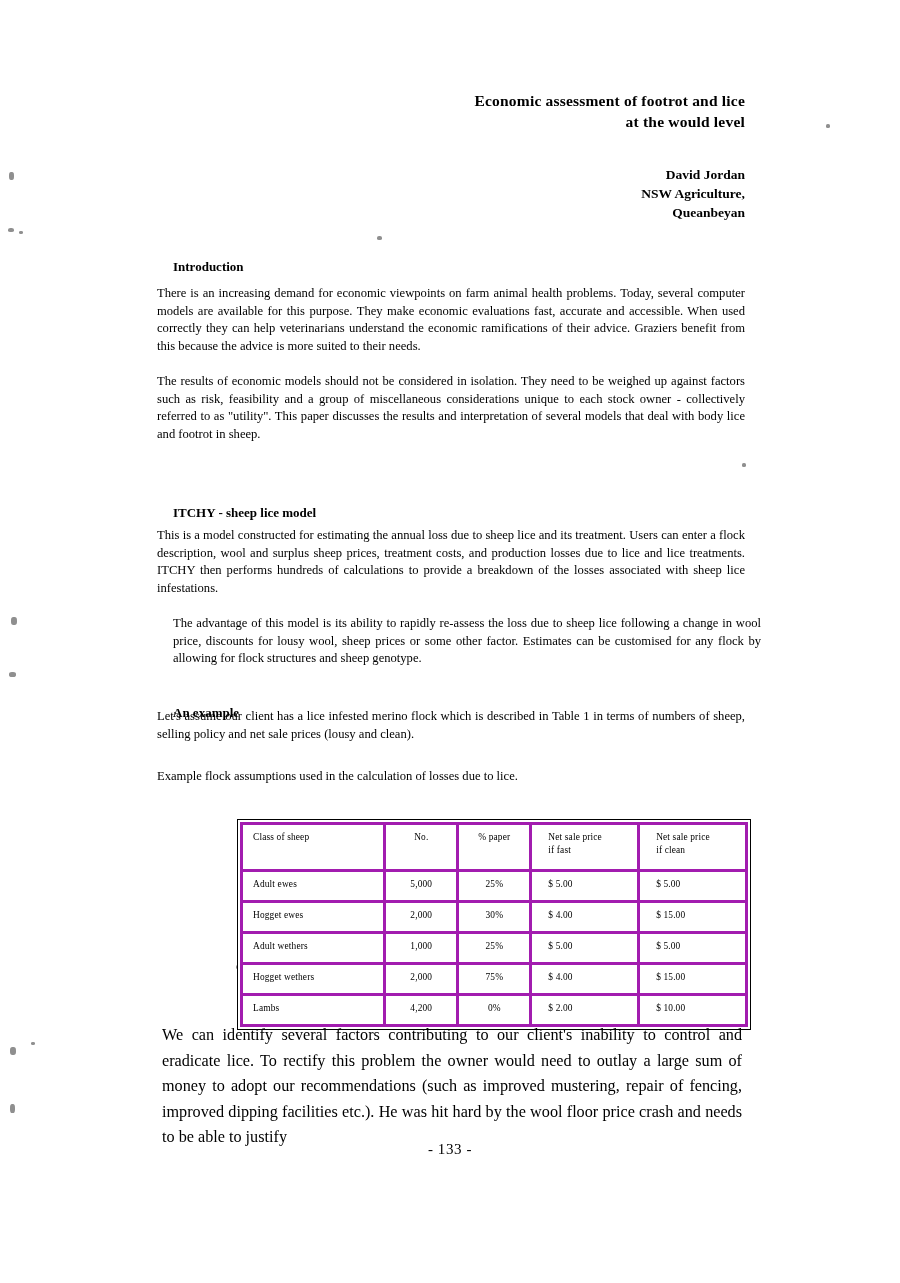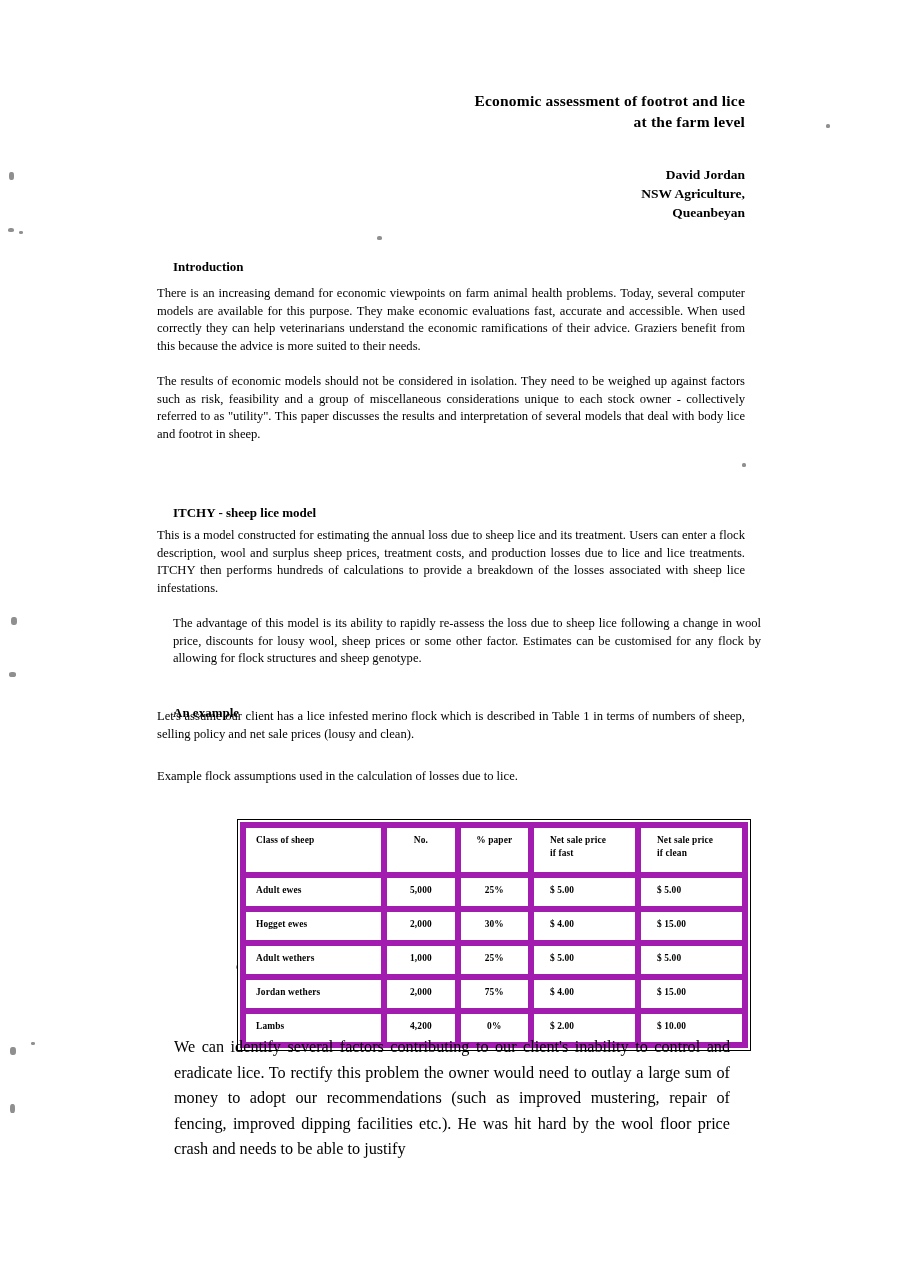--- a/index.html
+++ b/index.html
@@ -78,21 +78,21 @@
     font-size: 12.6px;
     line-height: 17.6px;
     margin: 0;
     text-align: left;
   }
 
   
   p.big {
     font-size: 16.2px;
     line-height: 25.5px;
-    margin: 16px;
+    margin: 4px;
     text-align: justify;
     text-justify: inter-word;
   }
 
   
   .table-wrap {
     position: absolute;
     left: 237px;
     top: 819px;
     width: 508px;
@@ -100,27 +100,26 @@
     padding: 2px;
     background: #fff;
   }
   table.flock {
     border-collapse: collapse;
     width: 100%;
     table-layout: fixed;
     background: #fff;
   }
   table.flock td {
-    border: 6px solid #a21caf;
+    border: 3px solid #a21caf;
     font-size: 9.4px;
     line-height: 13px;
     padding: 6px 0 6px 10px;
     vertical-align: top;
     letter-spacing: .15px;
-    font-weight: bold;
   }
   table.flock tr.head td {
     height: 32px;
   }
   table.flock td.c-class { width: 29%; }
   table.flock td.c-no    { width: 15.5%; text-align: center; padding-left: 0; }
   table.flock td.c-sold  { width: 15.5%; text-align: center; padding-left: 0; }
   table.flock td.c-lousy { width: 20%; padding-left: 16px; }
   table.flock td.c-clean { width: 20%; padding-left: 16px; }
 
@@ -151,21 +150,21 @@
   <div class="speck" style="left:31px; top:1042px;width:4px;  height:3px;"></div>
   <div class="speck" style="left:10px; top:1104px;width:5px;  height:9px;"></div>
   <div class="speck" style="left:826px;top:124px; width:4px;  height:4px;"></div>
   <div class="speck" style="left:377px;top:236px; width:5px;  height:4px;"></div>
   <div class="speck" style="left:742px;top:463px; width:4px;  height:4px;"></div>
   <div class="speck" style="left:236px;top:965px; width:4px;  height:4px;"></div>
 
   <div class="titleblock">
     <div class="doc-title">
       <div>Economic assessment of footrot and lice</div>
-      <div>at the farm level</div>
+      <div>at the would level</div>
     </div>
     <div class="byline">
       <div>David Jordan</div>
       <div>NSW Agriculture,</div>
       <div>Queanbeyan</div>
     </div>
   </div>
 
   <div class="col" style="top:243px;">
     <h2 class="heading">Introduction</h2>
@@ -238,21 +237,21 @@
 
         <tr class="data">
           <td class="c-class">Adult wethers</td>
           <td class="c-no">1,000</td>
           <td class="c-sold">25%</td>
           <td class="c-lousy">$ 5.00</td>
           <td class="c-clean">$  5.00</td>
         </tr>
 
         <tr class="data">
-          <td class="c-class">Jordan wethers</td>
+          <td class="c-class">Hogget wethers</td>
           <td class="c-no">2,000</td>
           <td class="c-sold">75%</td>
           <td class="c-lousy">$ 4.00</td>
           <td class="c-clean">$ 15.00</td>
         </tr>
 
         <tr class="data">
           <td class="c-class">Lambs</td>
           <td class="c-no">4,200</td>
           <td class="c-sold">0%</td>
@@ -260,14 +259,15 @@
           <td class="c-clean">$ 10.00</td>
         </tr>
       </tbody>
     </table>
   </div>
 
   <div class="col" style="top:1019px; left:158px; width:588px;">
     <p class="big">We can identify several factors contributing to our client's inability to control and eradicate lice. To rectify this problem the owner would need to outlay a large sum of money to adopt our recommendations (such as improved mustering, repair of fencing, improved dipping facilities etc.). He was hit hard by the wool floor price crash and needs to be able to justify</p>
   </div>
 
+  <div class="pagenum">- 133 -</div>
 
 </div>
 
 </body></html>

